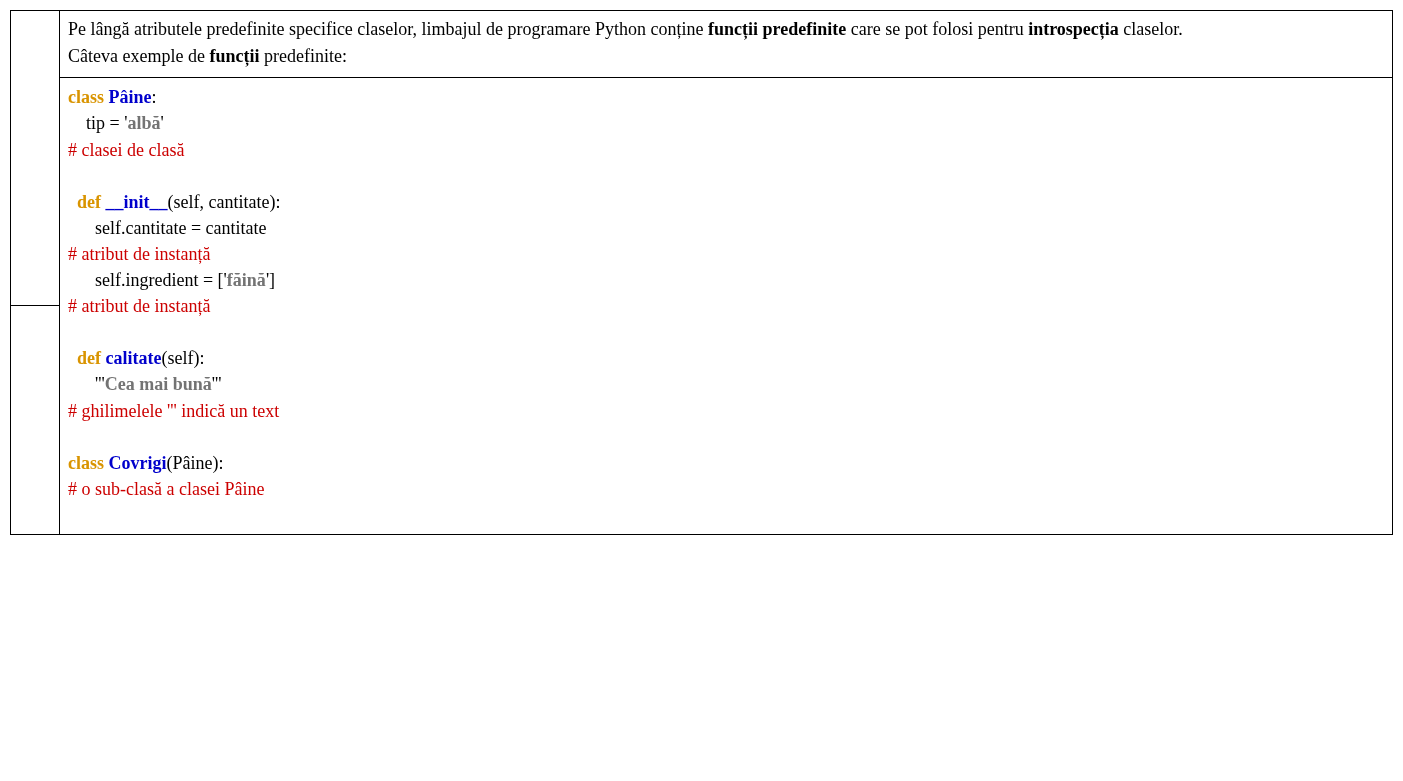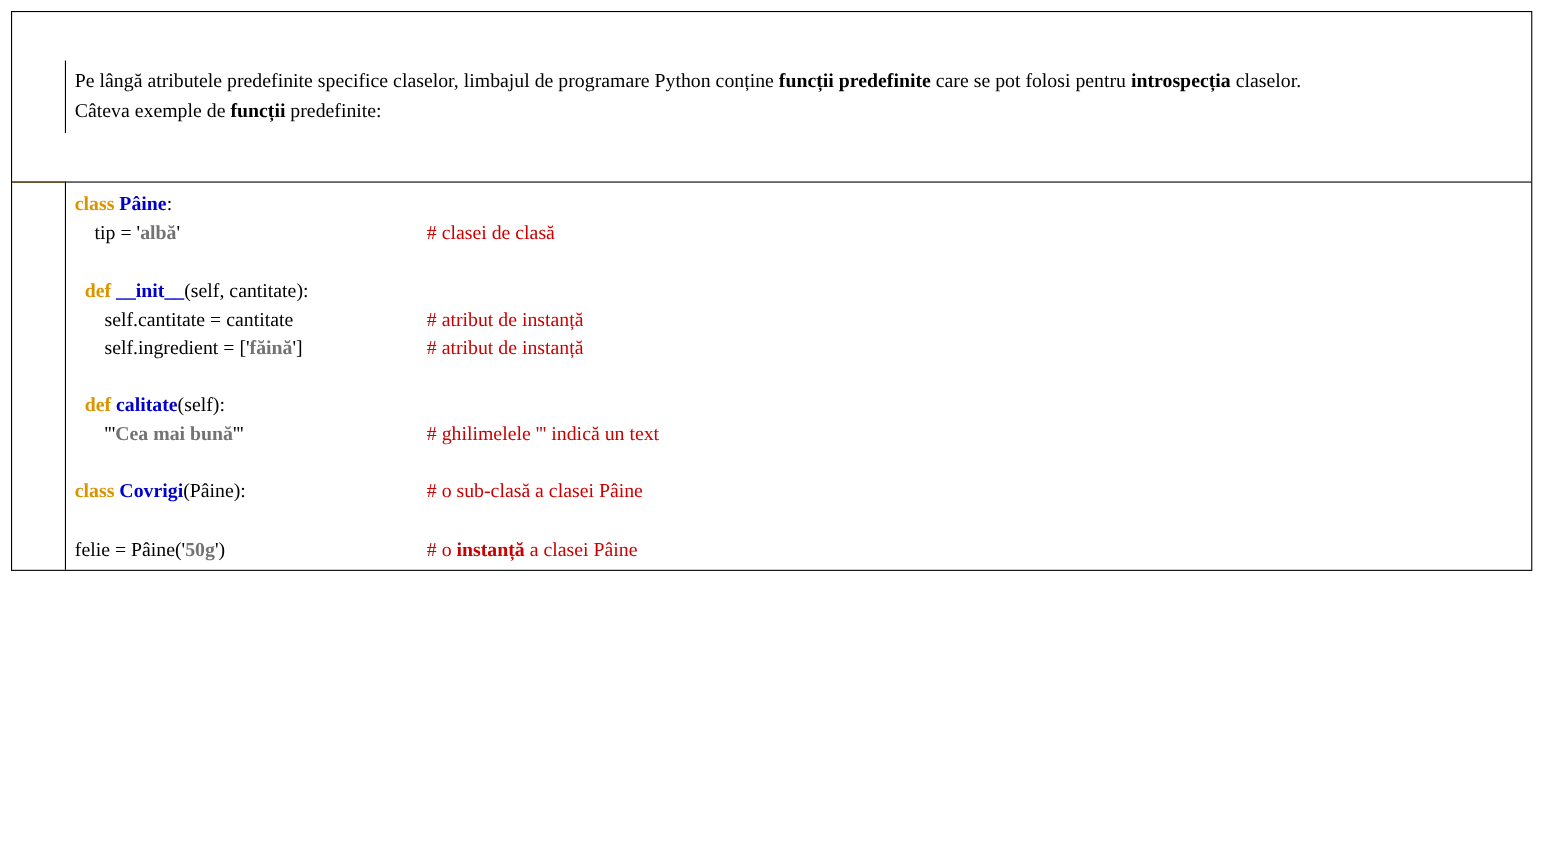--- a/index.html
+++ b/index.html
@@ -12,22 +12,21 @@
   }
   .outer {
     width: 1383px;
     border: 1px solid #000;
     box-sizing: border-box;
     display: flex;
     flex-direction: column;
   }
   .row {
     display: flex;
-    align-items: flex-start;
-    margin-top: 44px;
+    align-items: center;
   }
   .left-bar {
     width: 48px;
     min-width: 48px;
     background: #f6b800;
     box-sizing: border-box;
   }
   .content-cell {
     flex: 1;
     padding: 6px 8px 6px 8px;
@@ -61,20 +60,21 @@
   }
   b { font-weight: bold; }
 
   
   .code {
     font-family: "Liberation Serif", "Times New Roman", Georgia, serif;
     line-height: 1.45;
   }
   .code-line {
     display: flex;
+    flex-direction: column;
   }
   .code-col-text {
     width: 320px;
     min-width: 320px;
     white-space: pre;
   }
   .code-col-cmt {
     flex: 1;
   }
   .kw    { color: #d99400; font-weight: bold; }   
@@ -147,21 +147,17 @@
       <div class="blank-line"></div>
 
       <div class="code-line">
         <span class="code-col-text"><span class="kw">class </span><span class="cls">Covrigi</span><span class="plain">(Pâine):</span></span>
         <span class="code-col-cmt cmt"># o sub-clasă a clasei Pâine</span>
       </div>
 
 
       <div class="blank-line"></div>
 
-      <div class="code-line">
-        <span class="code-col-text"><span class="plain">felie = Pâine('</span><span class="str">50g</span><span class="plain">')</span></span>
-        <span class="code-col-cmt cmt"><span># o </span><b>instanță</b><span> a clasei Pâine</span></span>
-      </div>
 
     </div>
   </div>
 
 </div>
 
 </body></html>

